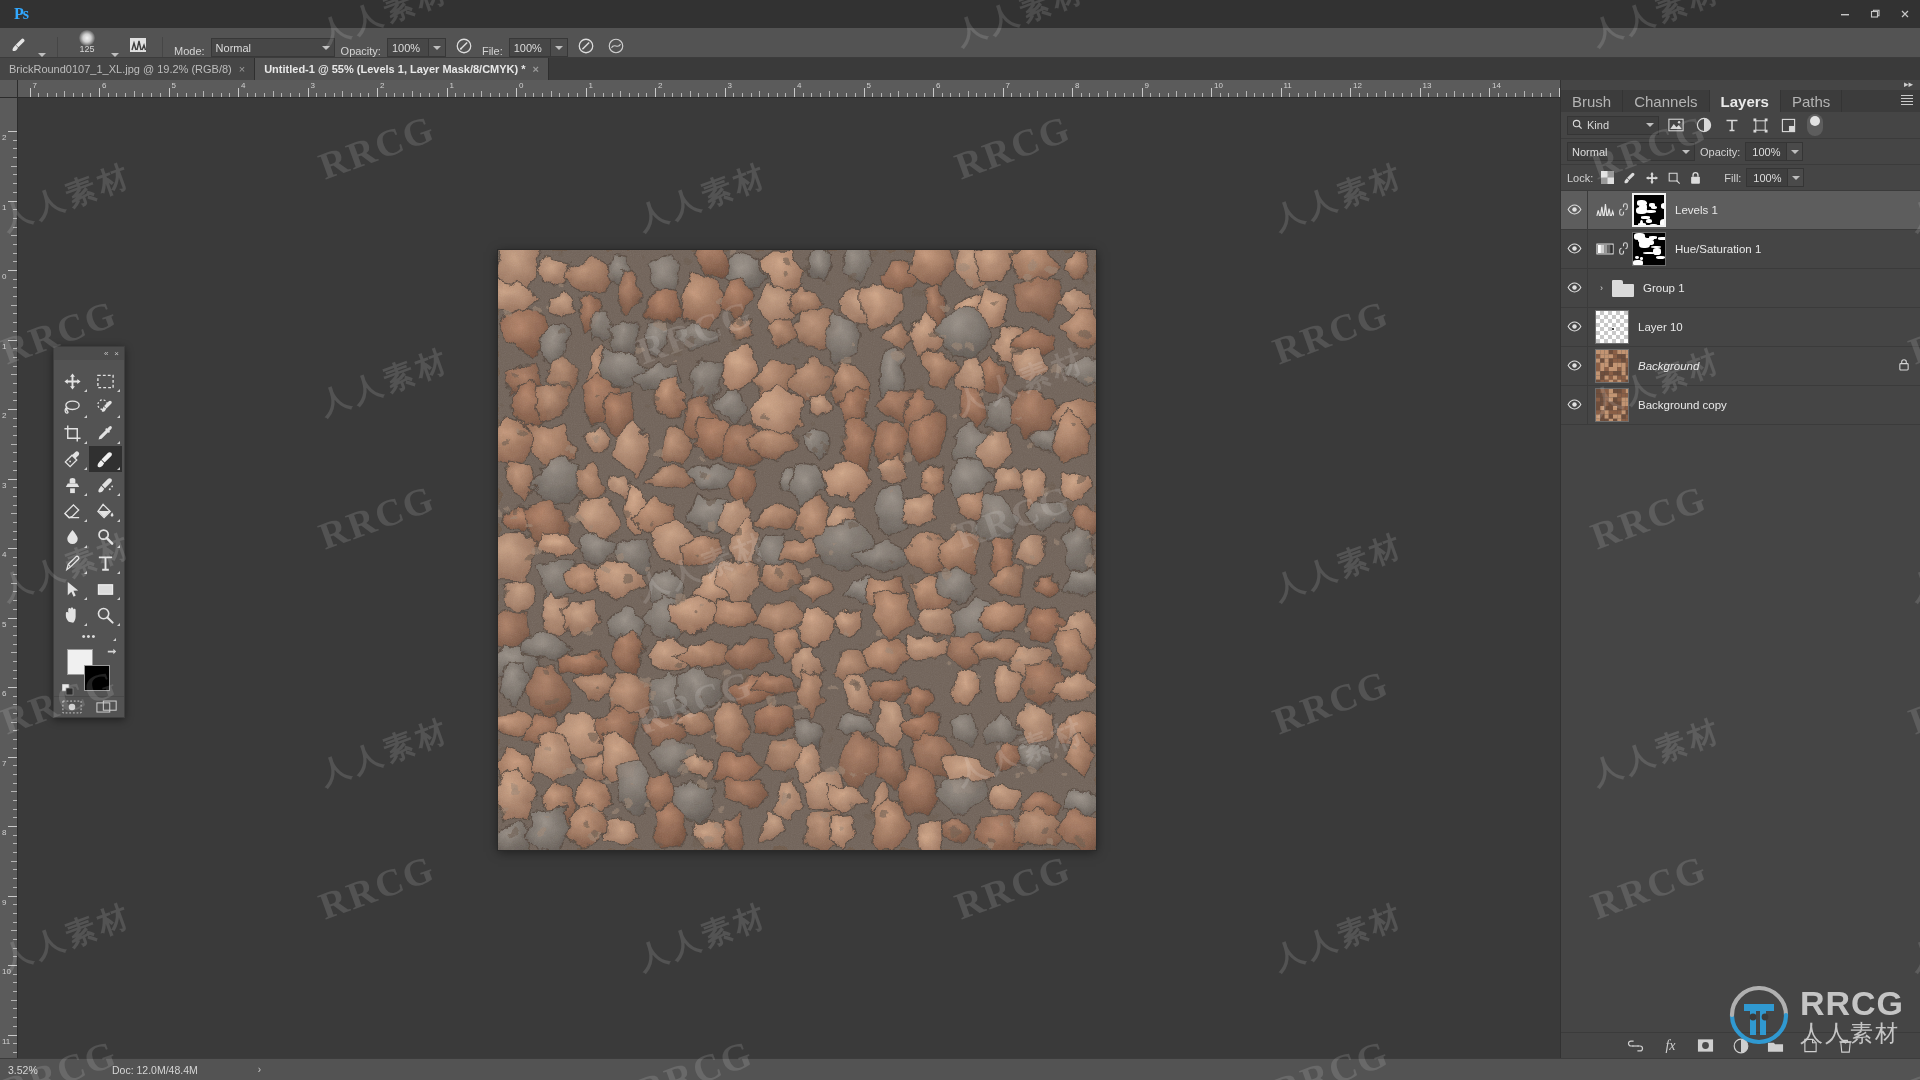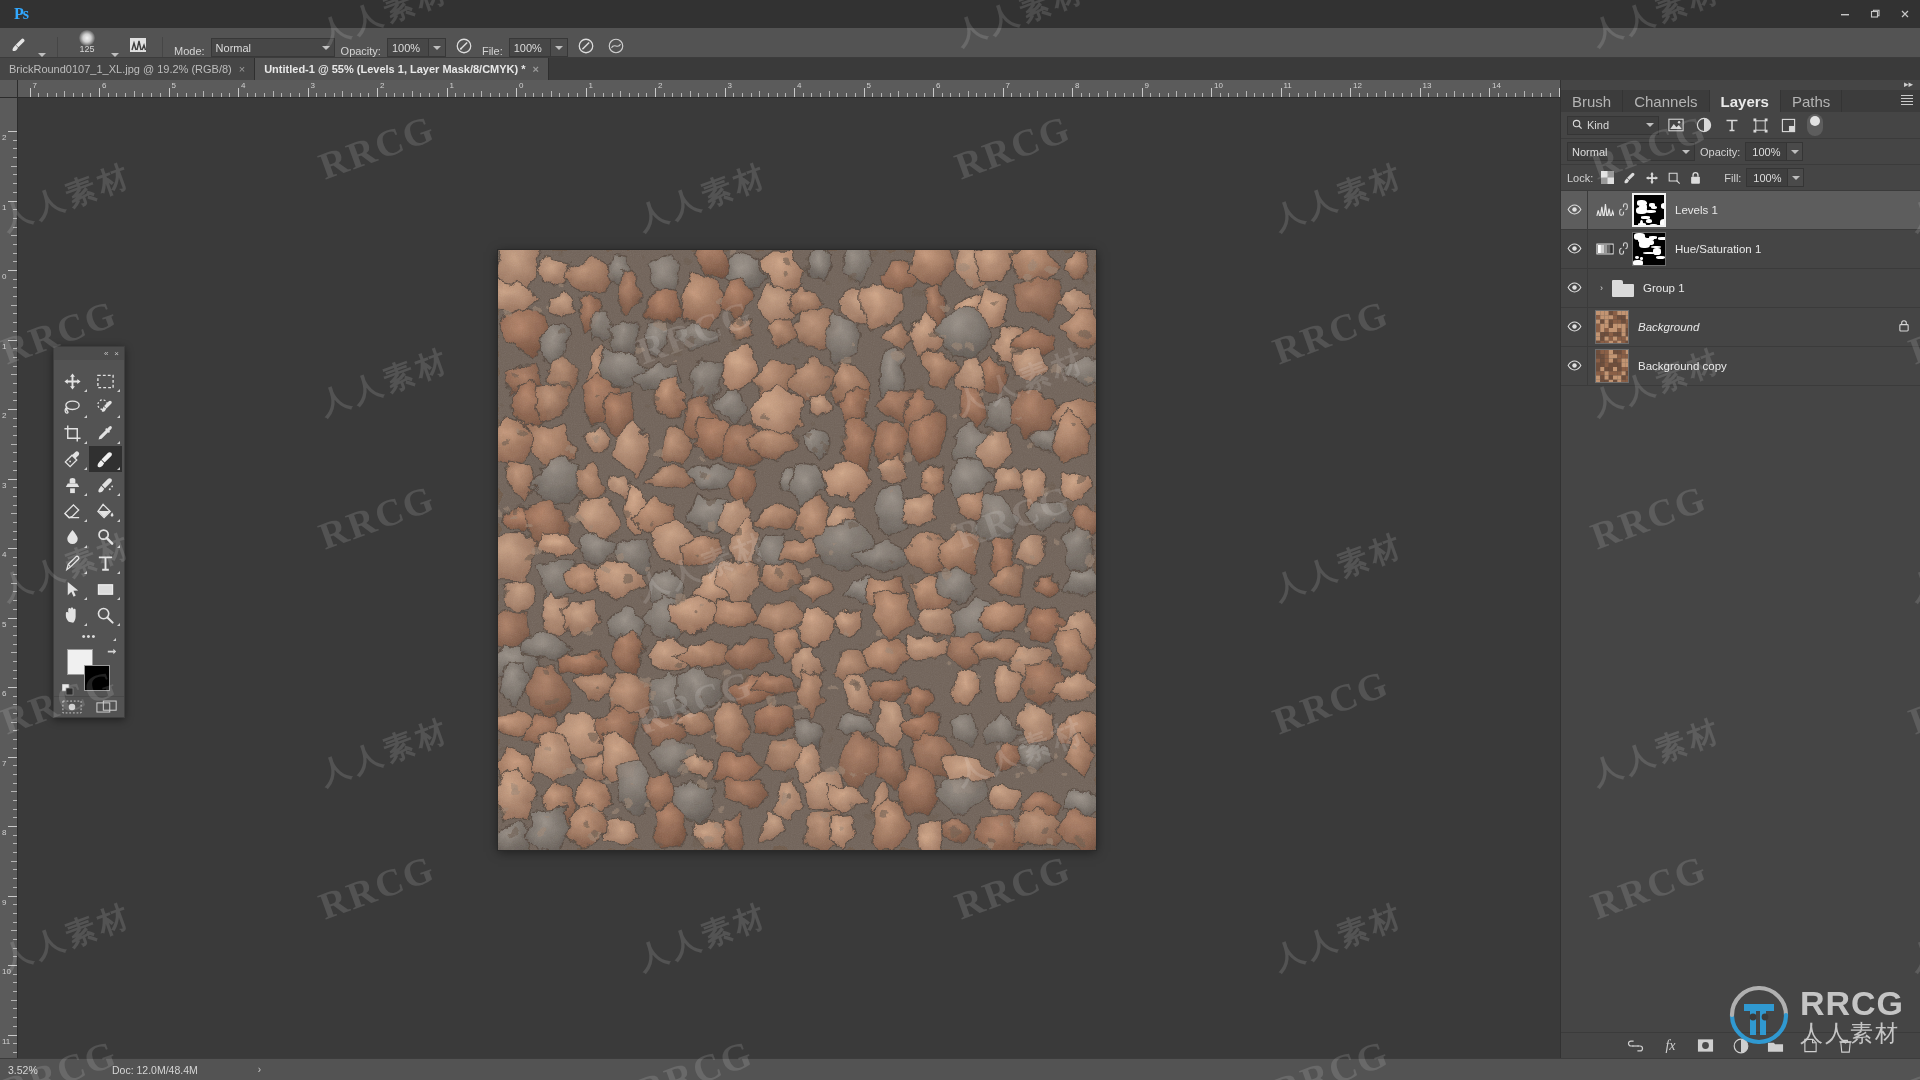--- a/index.html
+++ b/index.html
@@ -1722,20 +1722,35 @@
           </div>
           <div class="layer-row">
             <div class="eye-cell">
               <span class="eye"><svg width="15" height="11" viewBox="0 0 16 11">
                   <path d="M8 .8C4 .8 1.2 5.5 1.2 5.5S4 10.2 8 10.2s6.8-4.7 6.8-4.7S12 .8 8 .8z" fill="none" stroke="#e0e0e0" stroke-width="1.1"></path>
                   <circle cx="8" cy="5.5" r="2.4" fill="#e0e0e0"></circle>
                 </svg></span>
             </div>
             <div class="layer-divider"></div>
             <div class="thumbs">
+              <div class="chk-thumb">
+                <span style="position:absolute;left:16px;top:17px;width:2px;height:2px;background:#444;display:block;"></span>
+              </div>
+            </div>
+            <div class="layer-name">Layer 10</div>
+          </div>
+          <div class="layer-row">
+            <div class="eye-cell">
+              <span class="eye"><svg width="15" height="11" viewBox="0 0 16 11">
+                  <path d="M8 .8C4 .8 1.2 5.5 1.2 5.5S4 10.2 8 10.2s6.8-4.7 6.8-4.7S12 .8 8 .8z" fill="none" stroke="#e0e0e0" stroke-width="1.1"></path>
+                  <circle cx="8" cy="5.5" r="2.4" fill="#e0e0e0"></circle>
+                </svg></span>
+            </div>
+            <div class="layer-divider"></div>
+            <div class="thumbs">
               <div class="img-thumb"><svg width="34" height="34" viewBox="0 0 34 34">
                   <rect x="0" y="0" width="4.3" height="4.3" fill="#c29472"></rect>
                   <rect x="4.25" y="0" width="4.3" height="4.3" fill="#c29472"></rect>
                   <rect x="8.5" y="0" width="4.3" height="4.3" fill="#c29472"></rect>
                   <rect x="12.75" y="0" width="4.3" height="4.3" fill="#6e4e3c"></rect>
                   <rect x="17" y="0" width="4.3" height="4.3" fill="#8a5f46"></rect>
                   <rect x="21.25" y="0" width="4.3" height="4.3" fill="#c29472"></rect>
                   <rect x="25.5" y="0" width="4.3" height="4.3" fill="#c29472"></rect>
                   <rect x="29.75" y="0" width="4.3" height="4.3" fill="#c29472"></rect>
                   <rect x="0" y="4.25" width="4.3" height="4.3" fill="#8a5f46"></rect>

